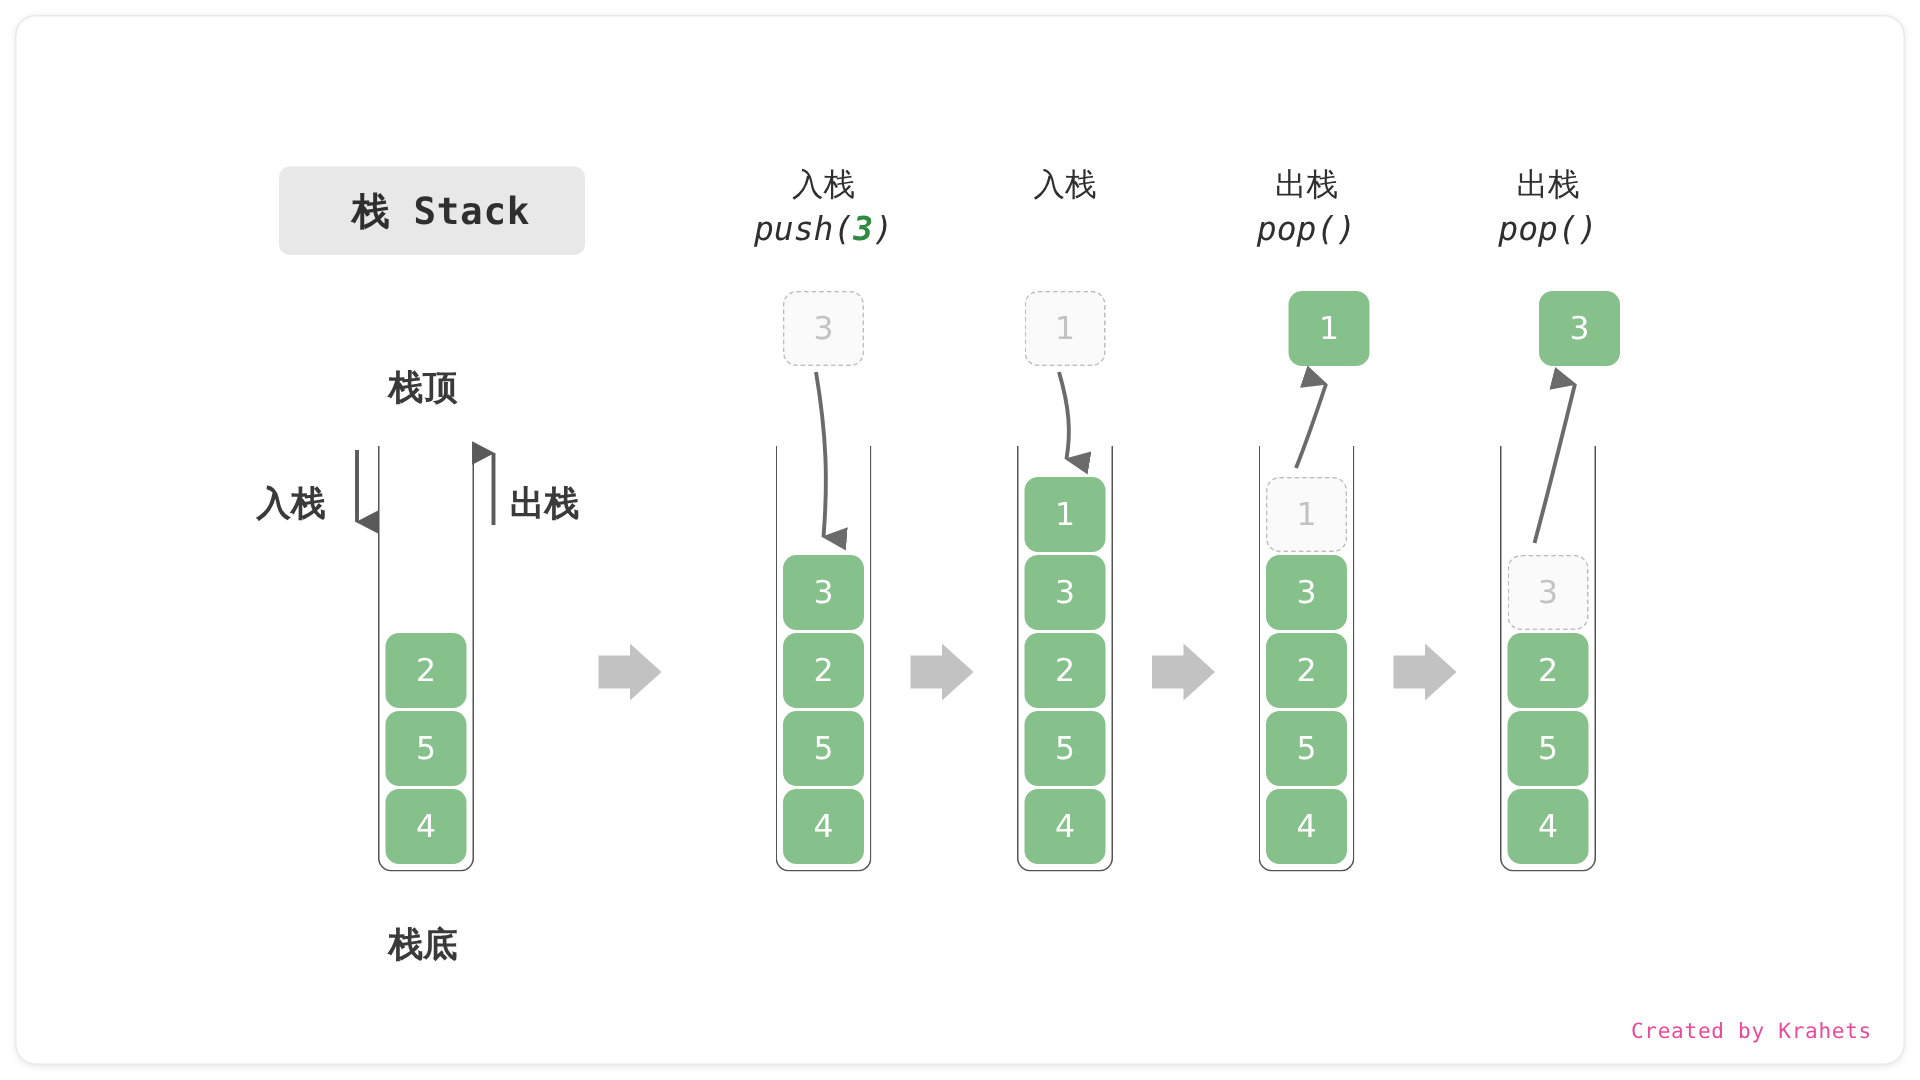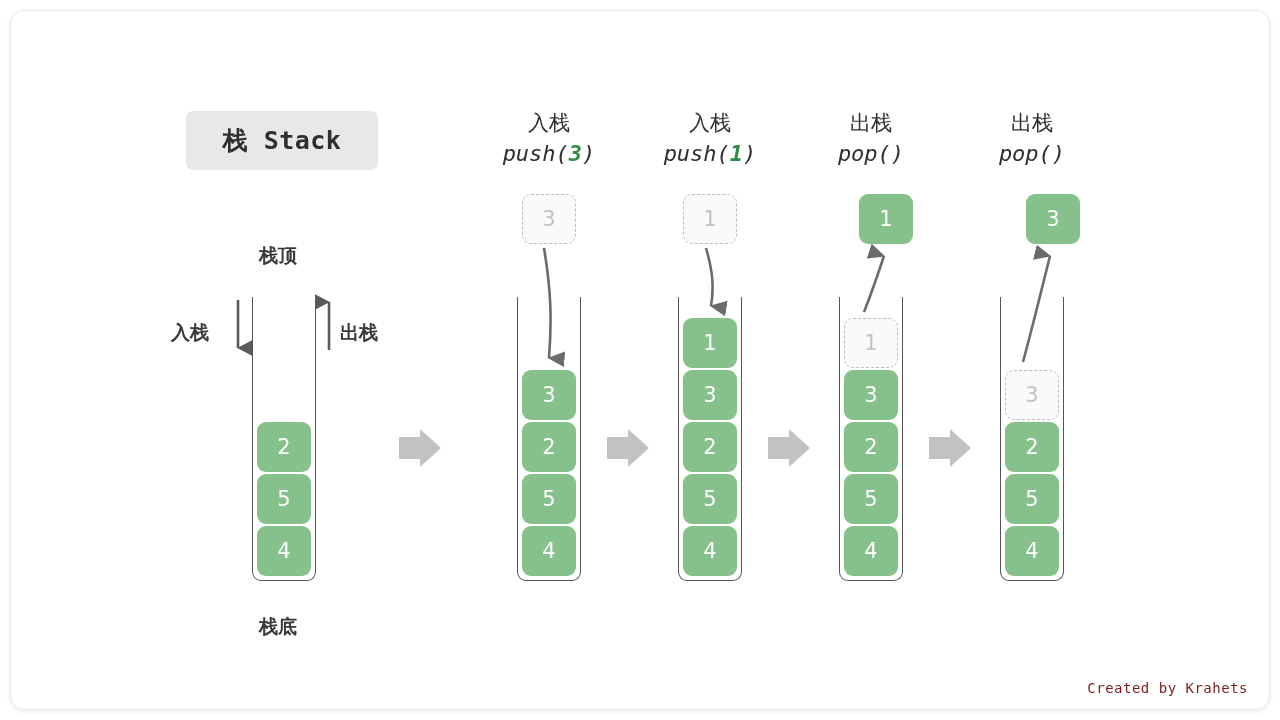--- a/index.html
+++ b/index.html
@@ -40,27 +40,28 @@
     background: #e8e8e8;
     border-radius: 7px;
     display: flex;
     align-items: center;
     justify-content: center;
     font-family: "DejaVu Sans Mono", "Liberation Mono", monospace;
     font-size: 25px;
     font-weight: bold;
     color: #2f2f2f;
     letter-spacing: 0.5px;
+    padding-left: 12px;
   }
 
   
   .cjk-label {
     position: absolute;
     font-family: "DejaVu Sans", "Liberation Sans", sans-serif;
-    font-size: 19px;
+    font-size: 23px;
     font-weight: bold;
     color: #3a3a3a;
     white-space: nowrap;
   }
 
   
   .stack {
     position: absolute;
     width: 64px;
     height: 284px;
@@ -151,21 +152,21 @@
     pointer-events: none;
   }
 
   
   .footer {
     position: absolute;
     right: 32px;
     bottom: 24px;
     font-family: "DejaVu Sans Mono", "Liberation Mono", monospace;
     font-size: 14px;
-    color: #7f1d1d;
+    color: #ec4899;
     letter-spacing: 0.5px;
   }
 </style>
 </head>
 <body>
 
 <div class="canvas">
   <div class="card"></div>
 
   <div class="title-badge">栈 Stack</div>
@@ -185,21 +186,20 @@
     <div class="slot filled" style="top:229px;">4</div>
   </div>
 
   <div class="col-head" style="left:469px; top:108px;">
     <div class="cn">入栈</div>
     <div class="code"><span>push(</span><span class="num">3</span><span>)</span></div>
   </div>
 
   <div class="col-head" style="left:630px; top:108px;">
     <div class="cn">入栈</div>
-    <div class="code"><span>push(</span><span class="num">1</span><span>)</span></div>
   </div>
 
   <div class="col-head" style="left:791px; top:108px;">
     <div class="cn">出栈</div>
     <div class="code"><span>pop(</span><span class="num"></span><span>)</span></div>
   </div>
 
   <div class="col-head" style="left:952px; top:108px;">
     <div class="cn">出栈</div>
     <div class="code"><span>pop(</span><span class="num"></span><span>)</span></div>

